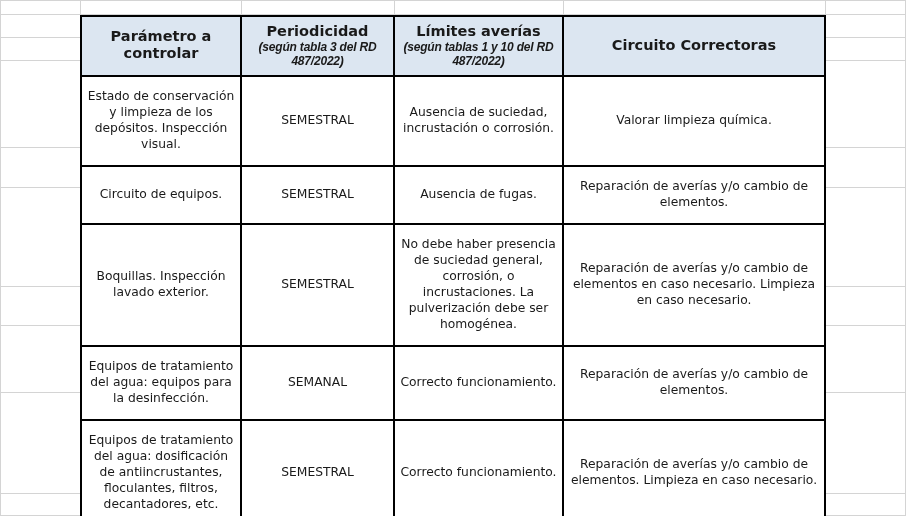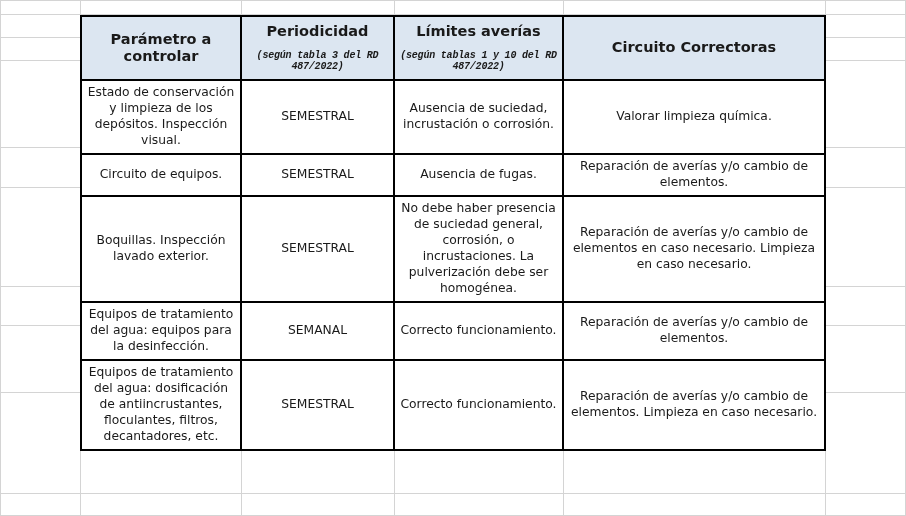--- a/index.html
+++ b/index.html
@@ -43,39 +43,39 @@
     top: 15px;
     width: 744px;
     border-collapse: collapse;
     table-layout: fixed;
     background: #ffffff;
   }
   #maint td, #maint th {
     border: 2px solid #000000;
     text-align: center;
     vertical-align: middle;
-    padding: 4px 5px;
+    padding: 12px 5px;
     background: #ffffff;
   }
   #maint thead th {
     background: #dce6f1;
     font-weight: bold;
     font-size: 14.5px;
     color: #1a1a1a;
     line-height: 1.18;
     padding: 6px 4px 7px 4px;
   }
   #maint thead th .sub {
     display: block;
-    font-size: 10px;
+    font-size: 12px;
     font-style: italic;
     font-weight: bold;
     line-height: 1.12;
-    margin-top: 10px;
-    font-family: Liberation Mono, monospace;
+    margin-top: 1px;
+    font-family: Liberation Sans, sans-serif;
     letter-spacing: -0.2px;
   }
   #maint tbody td {
     font-size: 12.3px;
     color: #1a1a1a;
     line-height: 1.3;
   }
   .c1 { width: 160px; }
   .c2 { width: 153px; }
   .c3 { width: 169px; }

